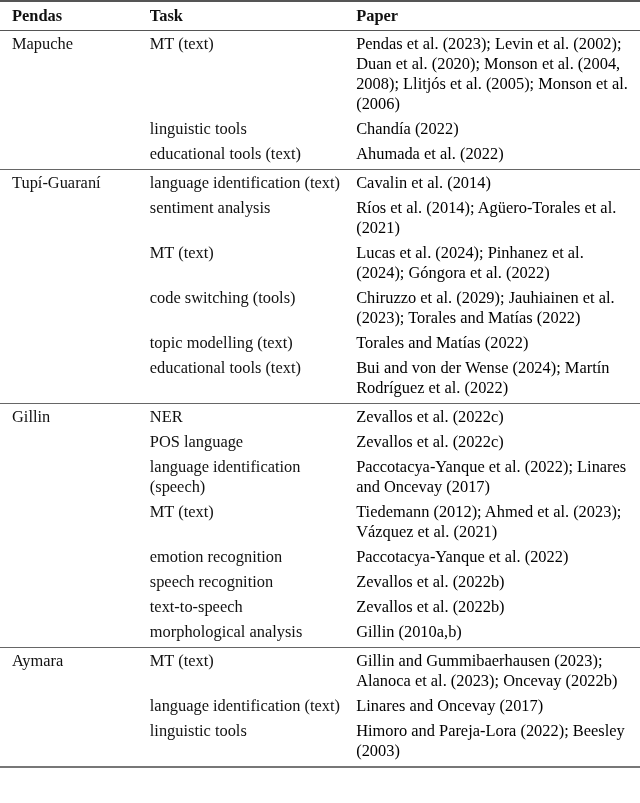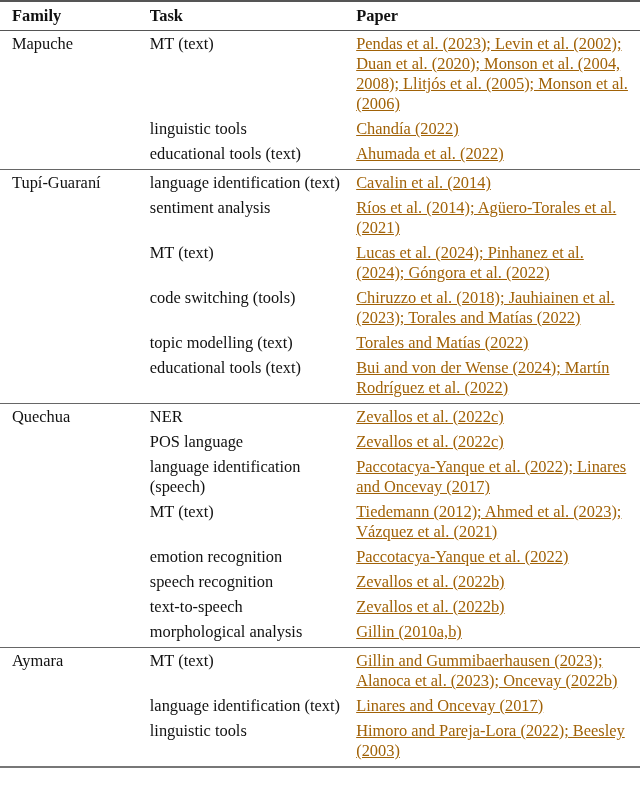--- a/index.html
+++ b/index.html
@@ -8,30 +8,30 @@
   table.t td, table.t th { padding: 0; vertical-align: top; text-align: left; }
   .c1 { width: 142px; padding-left: 12px !important; }
   .c2 { width: 204px; }
   .c3 { width: 282px; padding-right: 10px !important; }
   thead th { font-weight: bold; padding-top: 4px !important; padding-bottom: 4px !important; }
   thead tr { border-top: 2px solid #555; border-bottom: 1.5px solid #555; }
   tr.grp-start td { padding-top: 3px; }
   tr.grp-end { border-bottom: 1.5px solid #666; }
   tr.last { border-bottom: 2px solid #777; }
   td { padding-bottom: 5px !important; margin-top: 24px; }
-  .paper { color: #a16207; text-align: justify; text-decoration: underline; }
+  .paper { color: #000000; text-align: justify; }
   .task { text-align: justify; padding-right: 8px !important; font-family: Liberation Serif, serif; }
 </style>
 </head>
 <body>
 
 <table class="t">
   <thead>
     <tr>
-      <th class="c1">Family</th>
+      <th class="c1">Pendas</th>
       <th class="c2">Task</th>
       <th class="c3">Paper</th>
     </tr>
   </thead>
   <tbody>
 
     <tr class="grp-start">
       <td class="c1" rowspan="3">Mapuche</td>
       <td class="c2 task">MT (text)</td>
       <td class="c3 paper">Pendas et al. (2023); Levin et al. (2002); Duan et al. (2020); Monson et al. (2004, 2008); Llitjós et al. (2005); Monson et al. (2006)</td>
@@ -53,33 +53,33 @@
     <tr>
       <td class="c2 task">sentiment analysis</td>
       <td class="c3 paper">Ríos et al. (2014); Agüero-Torales et al. (2021)</td>
     </tr>
     <tr>
       <td class="c2 task">MT (text)</td>
       <td class="c3 paper">Lucas et al. (2024); Pinhanez et al. (2024); Góngora et al. (2022)</td>
     </tr>
     <tr>
       <td class="c2 task">code switching (tools)</td>
-      <td class="c3 paper">Chiruzzo et al. (2018); Jauhiainen et al. (2023); Torales and Matías (2022)</td>
+      <td class="c3 paper">Chiruzzo et al. (2029); Jauhiainen et al. (2023); Torales and Matías (2022)</td>
     </tr>
     <tr>
       <td class="c2 task">topic modelling (text)</td>
       <td class="c3 paper">Torales and Matías (2022)</td>
     </tr>
     <tr class="grp-end">
       <td class="c2 task">educational tools (text)</td>
       <td class="c3 paper">Bui and von der Wense (2024); Martín Rodríguez et al. (2022)</td>
     </tr>
 
     <tr class="grp-start">
-      <td class="c1" rowspan="8">Quechua</td>
+      <td class="c1" rowspan="8">Gillin</td>
       <td class="c2 task">NER</td>
       <td class="c3 paper">Zevallos et al. (2022c)</td>
     </tr>
     <tr>
       <td class="c2 task">POS language</td>
       <td class="c3 paper">Zevallos et al. (2022c)</td>
     </tr>
     <tr>
       <td class="c2 task">language identification (speech)</td>
       <td class="c3 paper">Paccotacya-Yanque et al. (2022); Linares and Oncevay (2017)</td>

